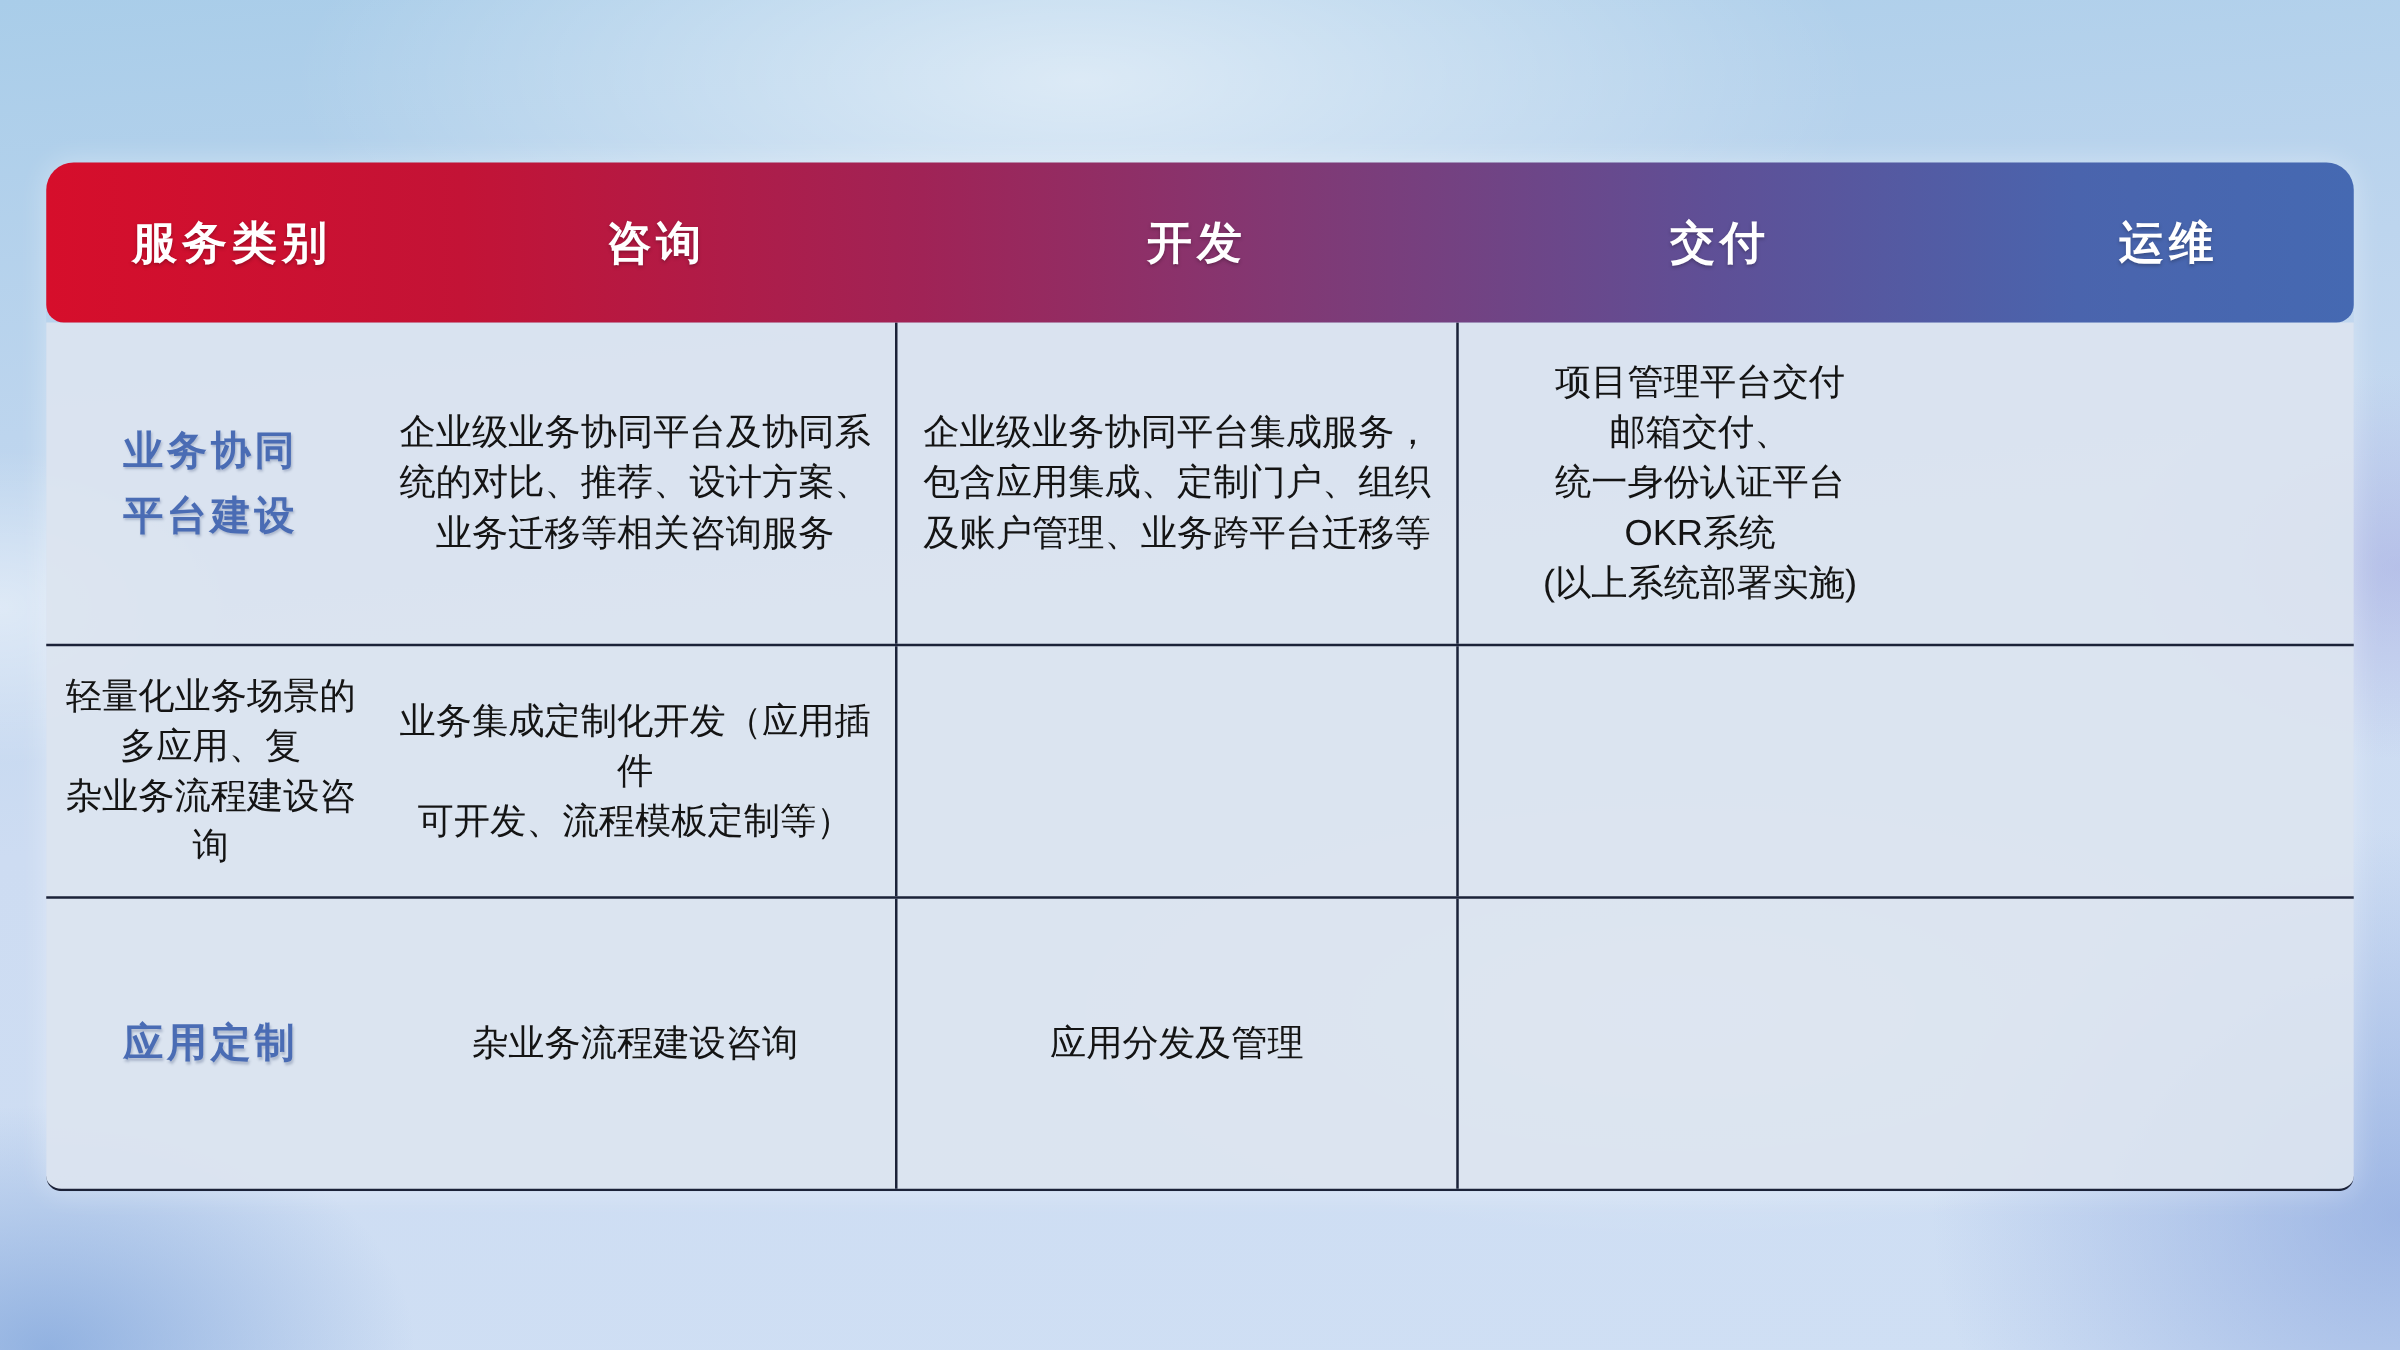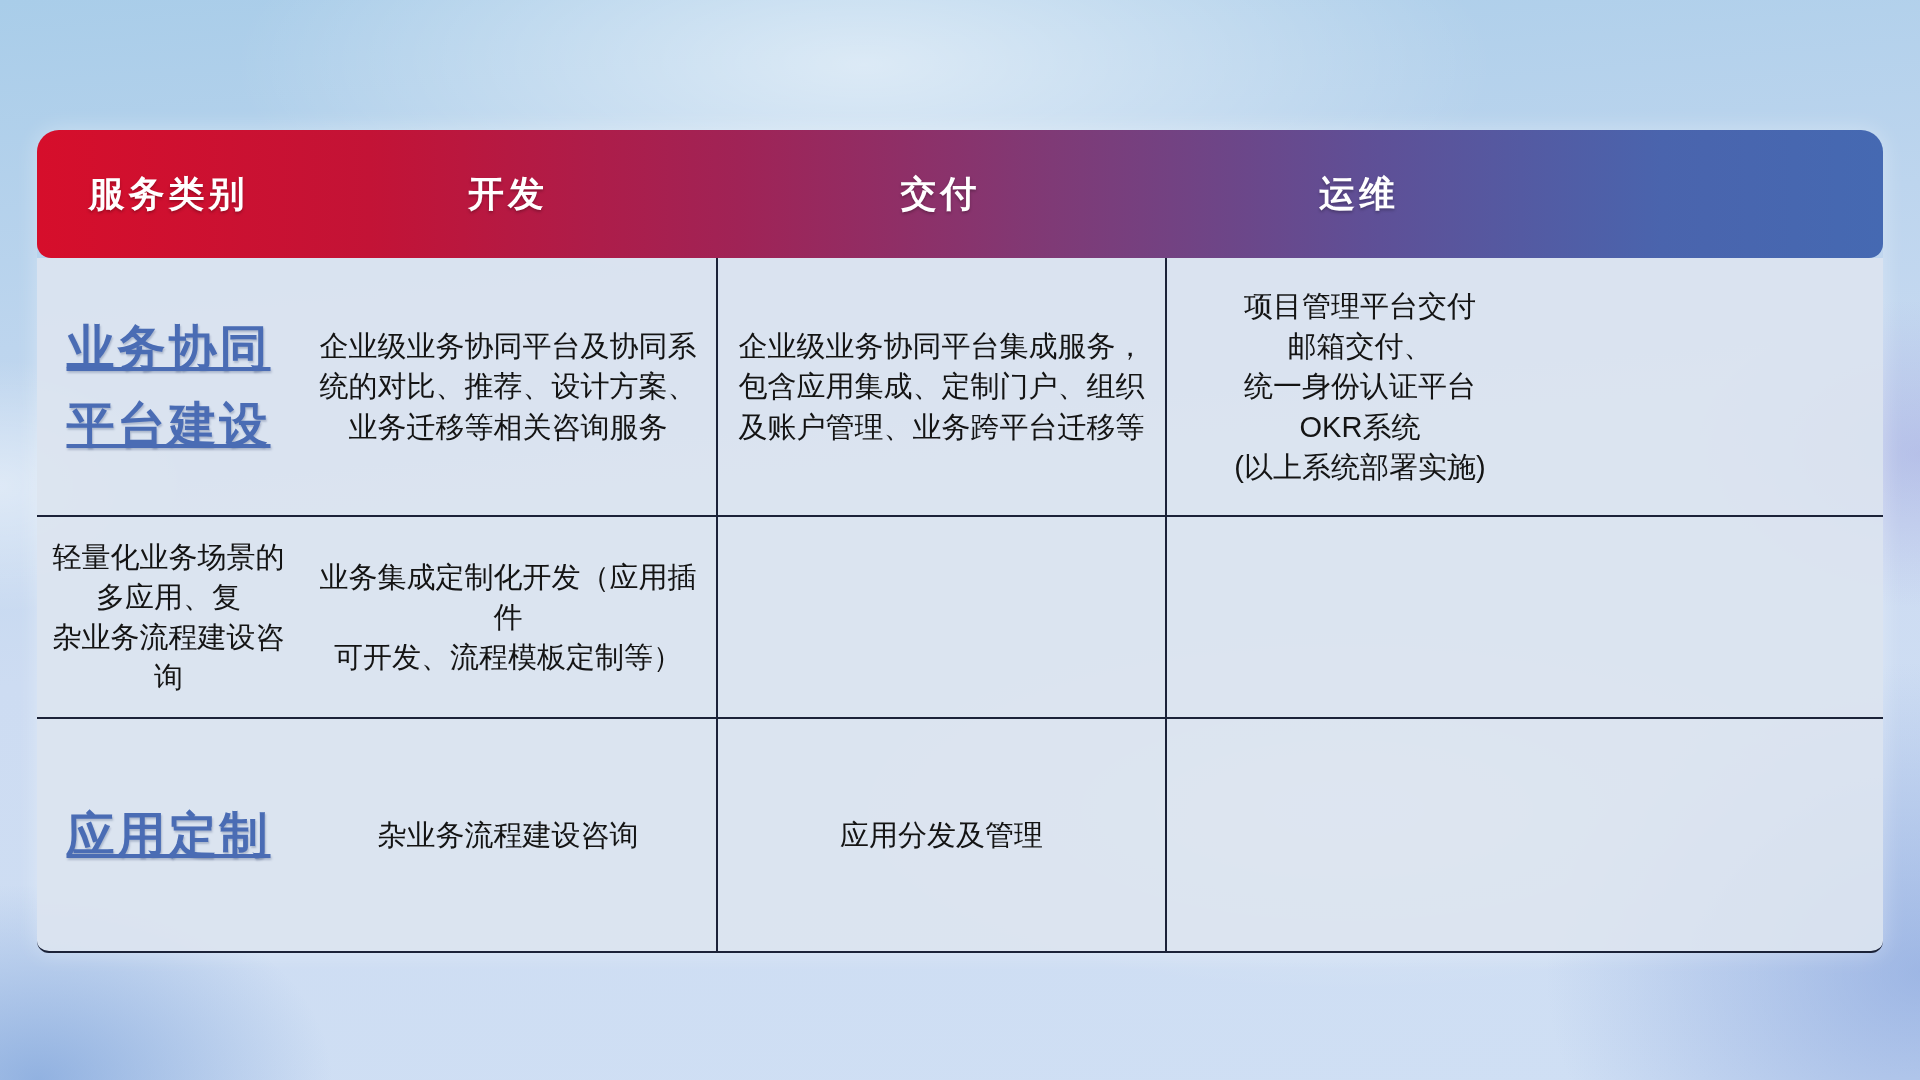--- a/index.html
+++ b/index.html
@@ -31,21 +31,21 @@
     border-radius:22px 22px 12px 12px;
   }
   .table-header{
     display:grid;
     grid-template-columns:263px 416px 449px 388px 330px;
     height:128px;align-items:center;
     background:linear-gradient(90deg,
       var(--header-red) 0%, #c31336 18%, #a02356 38%,
       var(--header-purple) 55%, #5f4f96 72%, #4a64ad 88%, var(--header-blue) 100%);
     border-radius:22px 22px 14px 14px;
-    position:relative;z-index:2;
+    position:relative;z-index:2;padding-left:17px;
   }
   .th{
     color:var(--header-ink);font-size:36px;font-weight:bold;
     text-align:center;letter-spacing:4px;
     text-shadow:0 2px 3px rgba(0,0,0,0.25);
     white-space:nowrap;
   }
   .table-body{
     background:rgba(221,228,239,0.90);
     border-bottom:2px solid var(--line);
@@ -61,34 +61,34 @@
   .tr-2{height:202px;}
   .tr-3{height:234px;}
   .td{
     display:flex;align-items:center;justify-content:center;
     text-align:center;padding:10px 14px;
     font-size:29px;line-height:1.38;color:var(--cell-ink);
     white-space:pre-line;
   }
   .td:nth-child(n+3){border-left:2px solid var(--line);}
   .td.category{
-    color:var(--category-blue);font-weight:bold;font-size:48px;
+    color:var(--category-blue);font-weight:bold;font-size:32px;
     letter-spacing:3px;line-height:1.6;
     text-shadow:1px 2px 2px rgba(30,50,100,0.25);
-    text-decoration:underline;
   }
 </style>
 </head>
 <body>
 
 <div class="page">
   <div class="service-table">
 
     <div class="table-header">
       <div class="th">服务类别</div>
+      <div class="th">咨询</div>
       <div class="th">开发</div>
       <div class="th">交付</div>
       <div class="th">运维</div>
     </div>
 
     <div class="table-body">
 
       <div class="tr tr-1">
         <div class="td category">业务协同
 平台建设</div>

